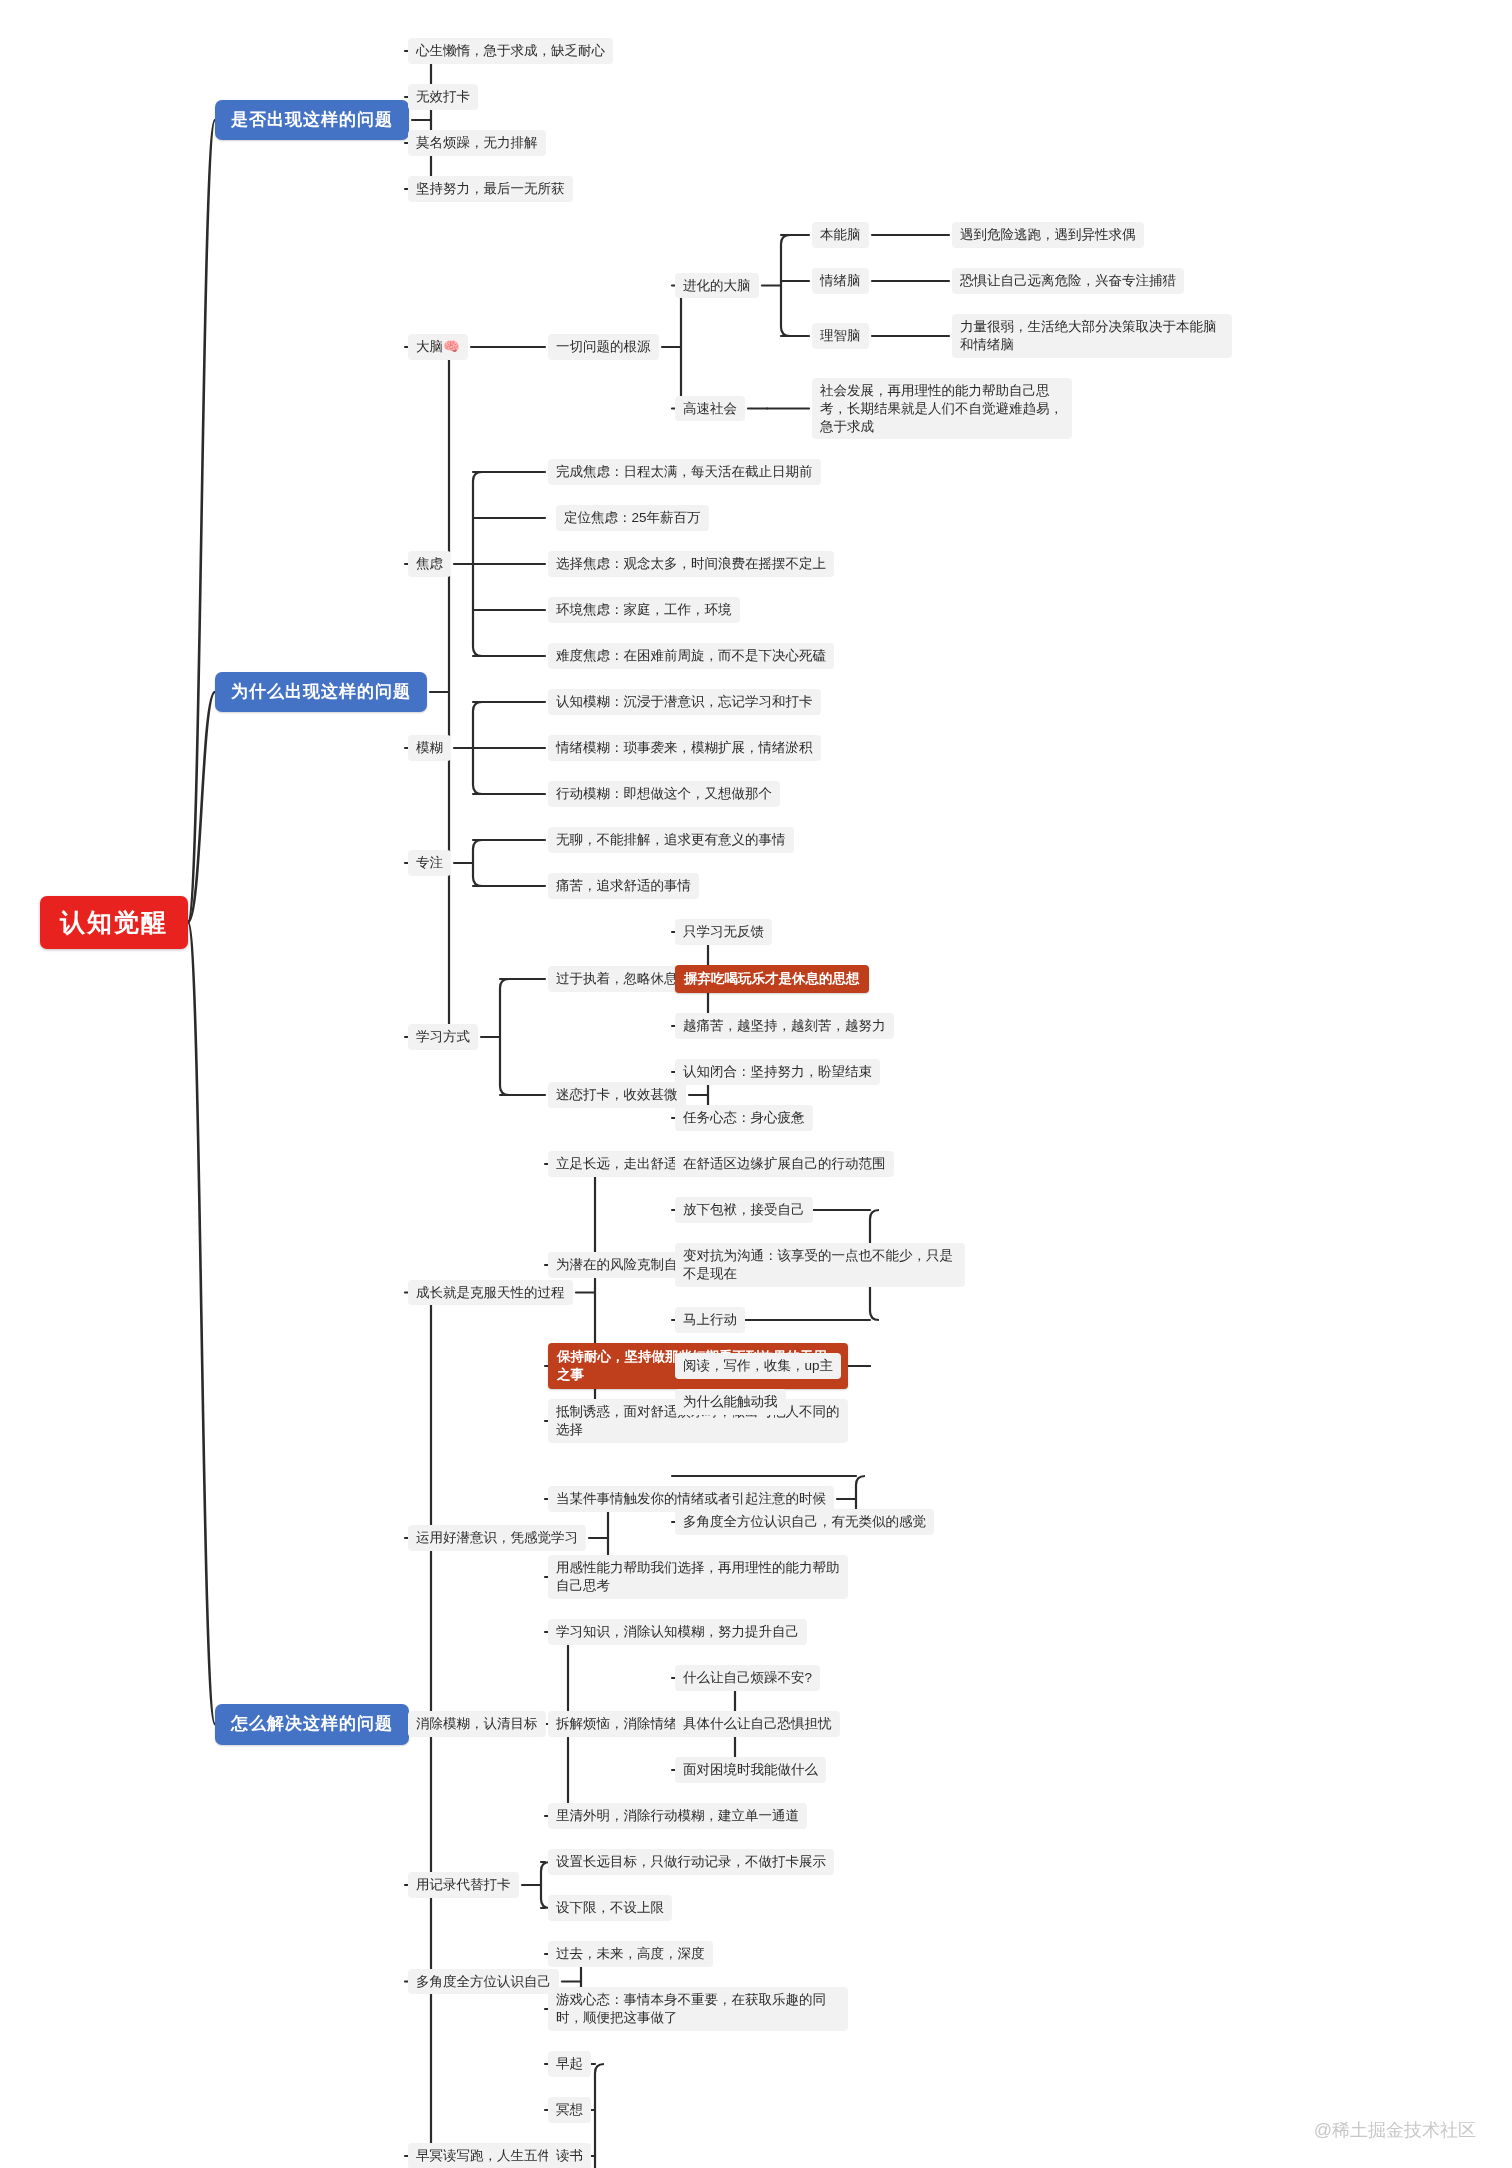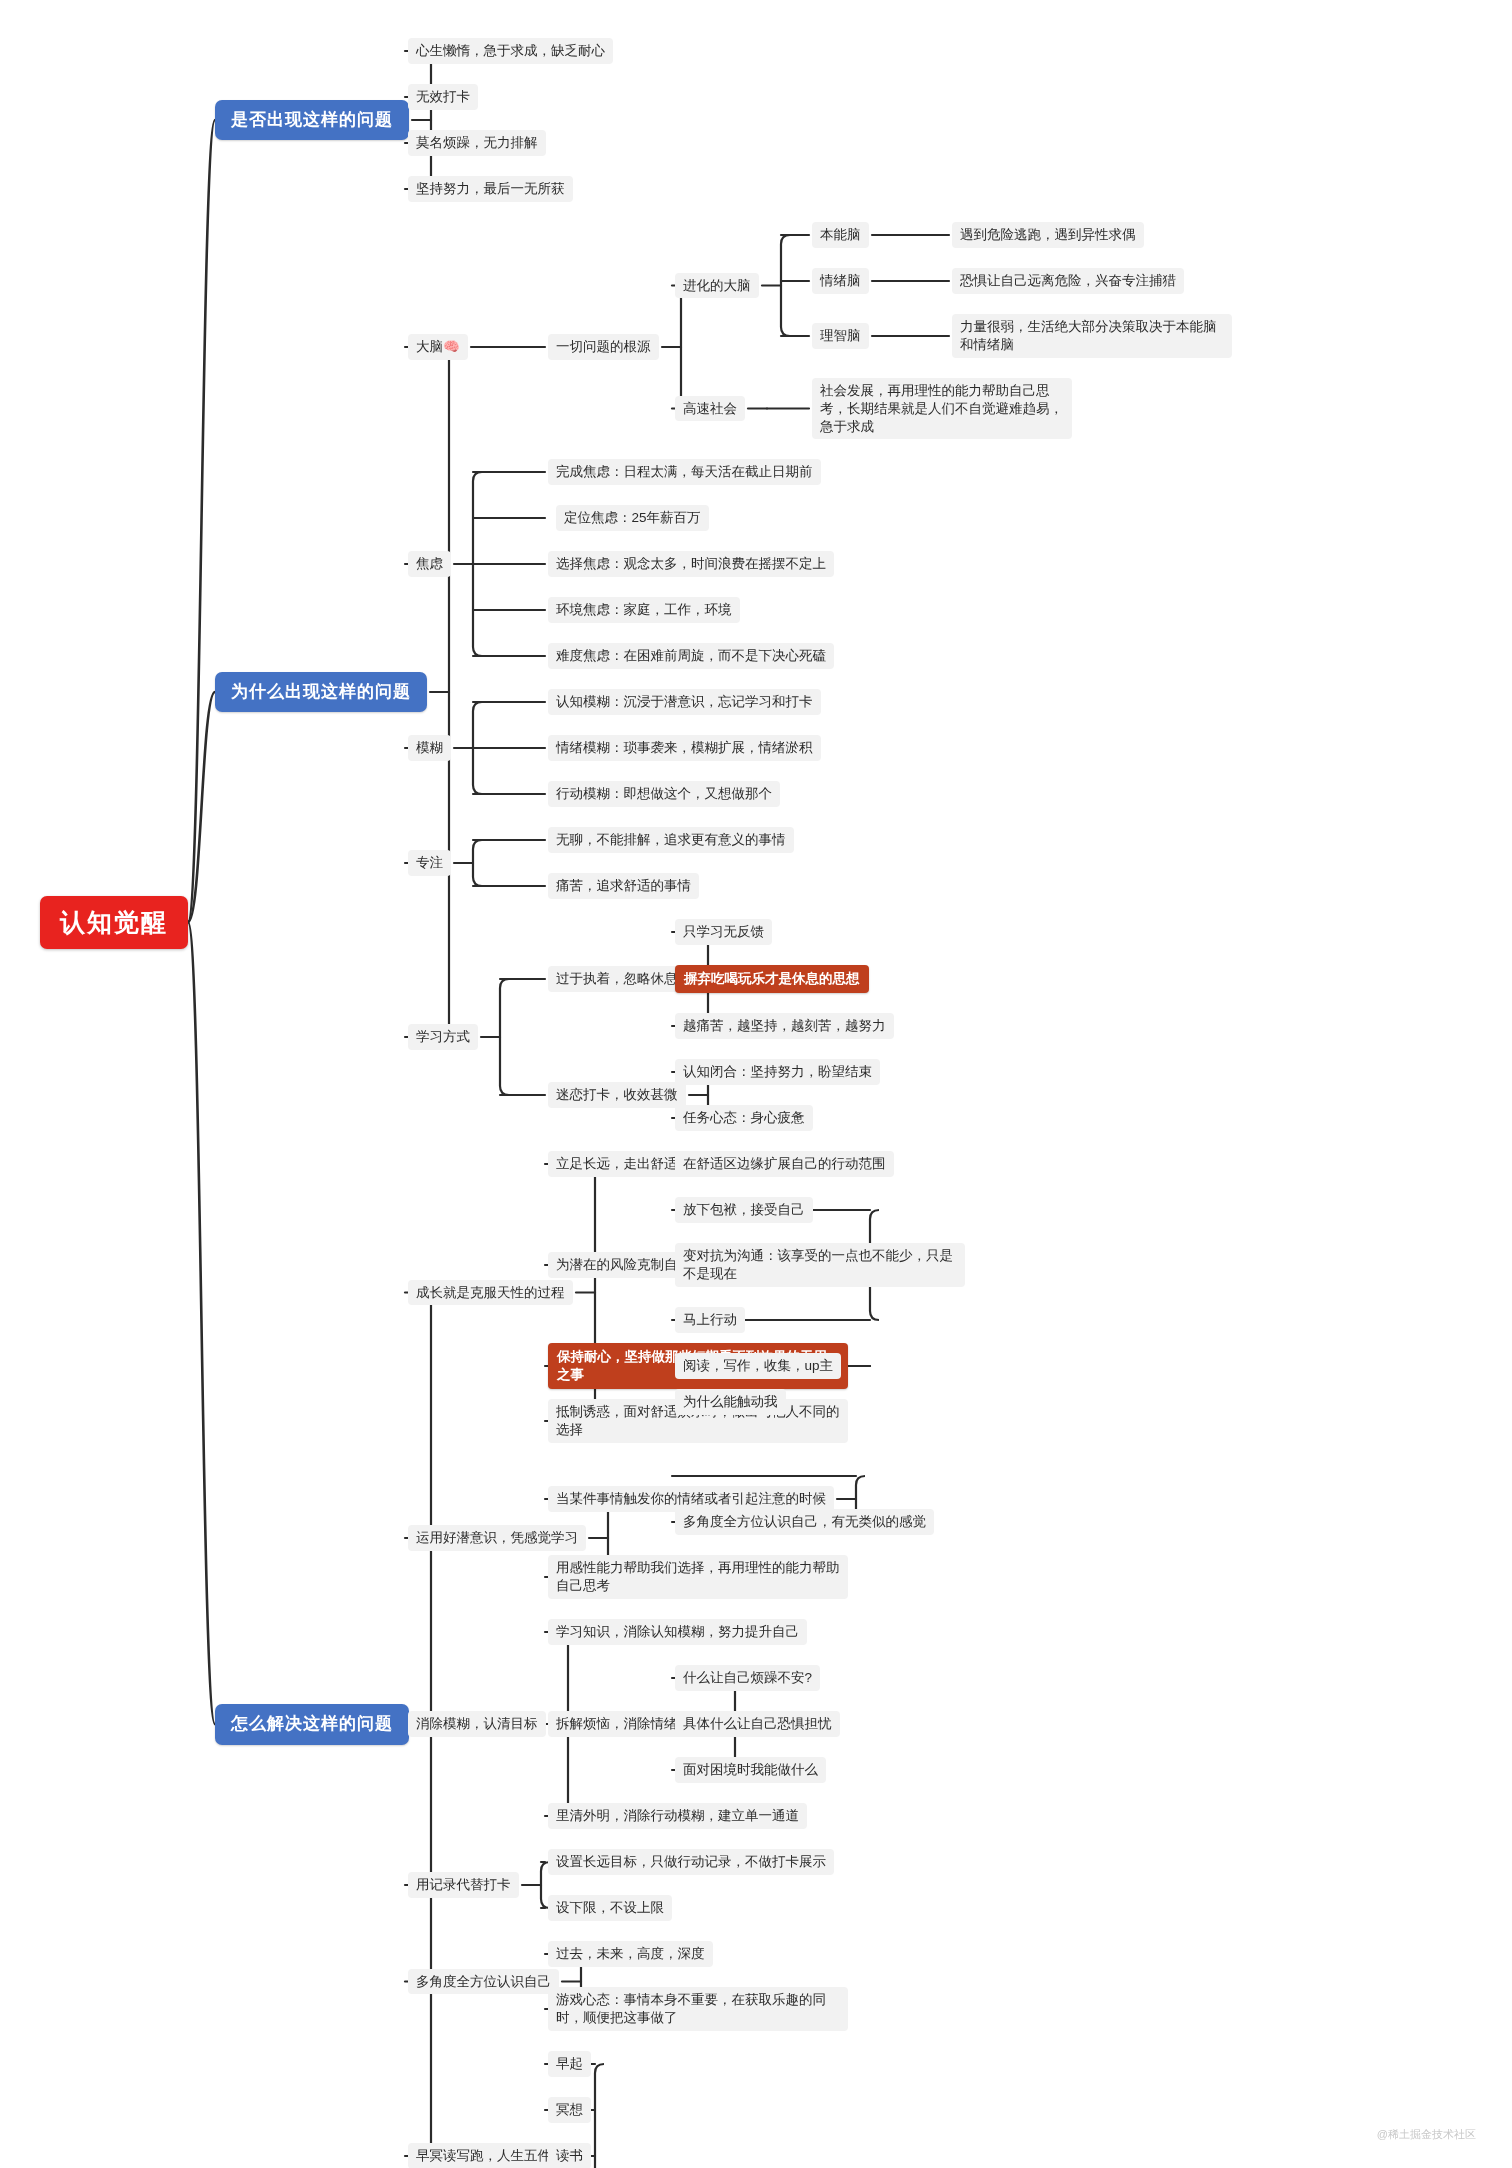--- a/index.html
+++ b/index.html
@@ -57,21 +57,21 @@
     font-weight:bold;
     font-size:13.5px;
     border-radius:4px;
     padding:5px 9px;
     box-shadow:0 1px 2px rgba(0,0,0,.2);
   }
   .watermark {
     position:absolute;
     right:36px; bottom:26px;
     color:#c8c8c8;
-    font-size:11px;
+    font-size:18px;
   }
 </style>
 </head>
 <body>
 
 <div id="canvas">
   <svg class="links" id="links">
       <path d="M 412 120 L 431 120" stroke="#2b2b2b" stroke-width="2.2" fill="none" stroke-linecap="round"></path>
       <path d="M 440 51 Q 431 51 431 60 L 431 180 Q 431 189 440 189" stroke="#2b2b2b" stroke-width="2.2" fill="none"></path>
       <path d="M 431 51 L 405 51" stroke="#2b2b2b" stroke-width="2.2" fill="none" stroke-linecap="round"></path>

